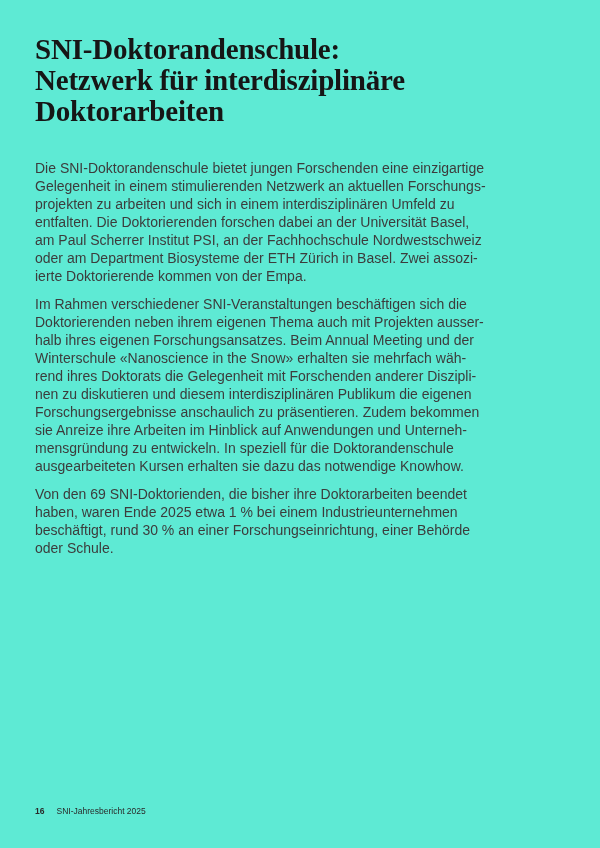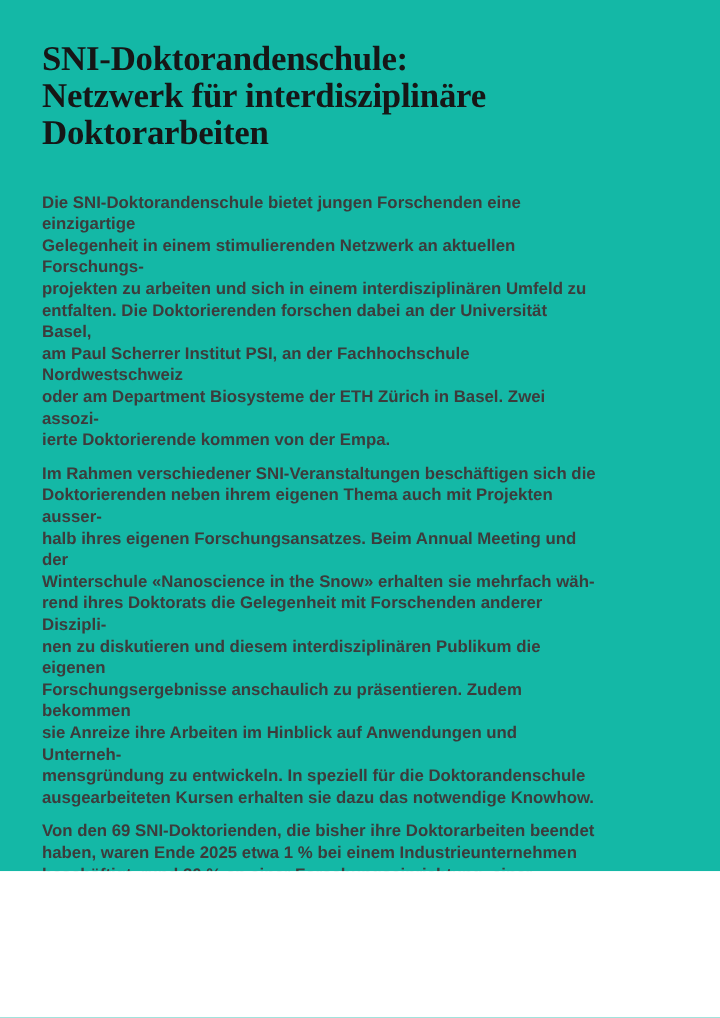--- a/index.html
+++ b/index.html
@@ -3,22 +3,22 @@
 <meta charset="utf-8">
 <style>
   html, body {
     margin: 0;
     padding: 0;
     background: #ffffff;
   }
   .page {
     position: relative;
     width: 600px;
-    height: 726px;
-    background: #14b8a6;
+    height: 848px;
+    background: #5eead4;
     overflow: hidden;
   }
   .title {
     position: absolute;
     left: 35px;
     top: 34px;
     margin: 0;
     width: 520px;
     font-family: "Liberation Serif", serif;
     font-weight: bold;
@@ -26,21 +26,20 @@
     line-height: 31px;
     letter-spacing: -0.2px;
     color: #161616;
     white-space: pre-line;
   }
   .body-text {
     position: absolute;
     left: 35px;
     top: 159px;
     width: 465px;
-    font-weight: bold;
   }
   .body-text p {
     margin: 0 0 10px 0;
     font-family: "Liberation Sans", sans-serif;
     font-size: 14px;
     line-height: 18px;
     color: #3c3c3c;
     white-space: pre-line;
   }
   .footer {

